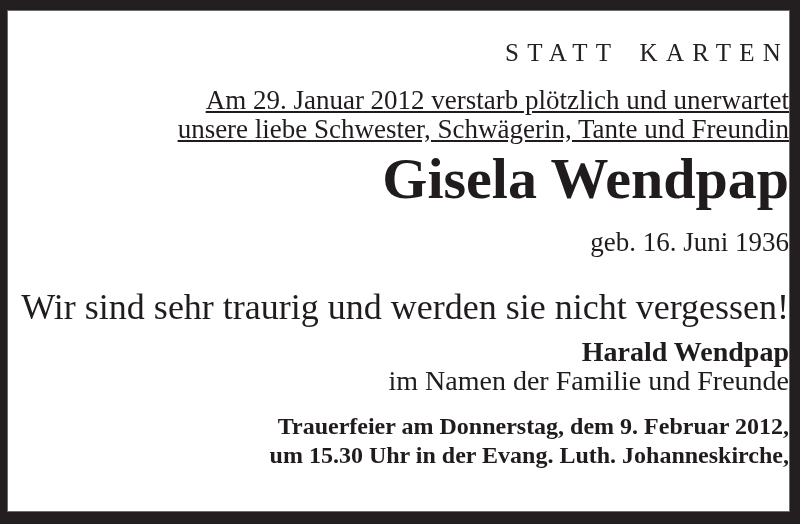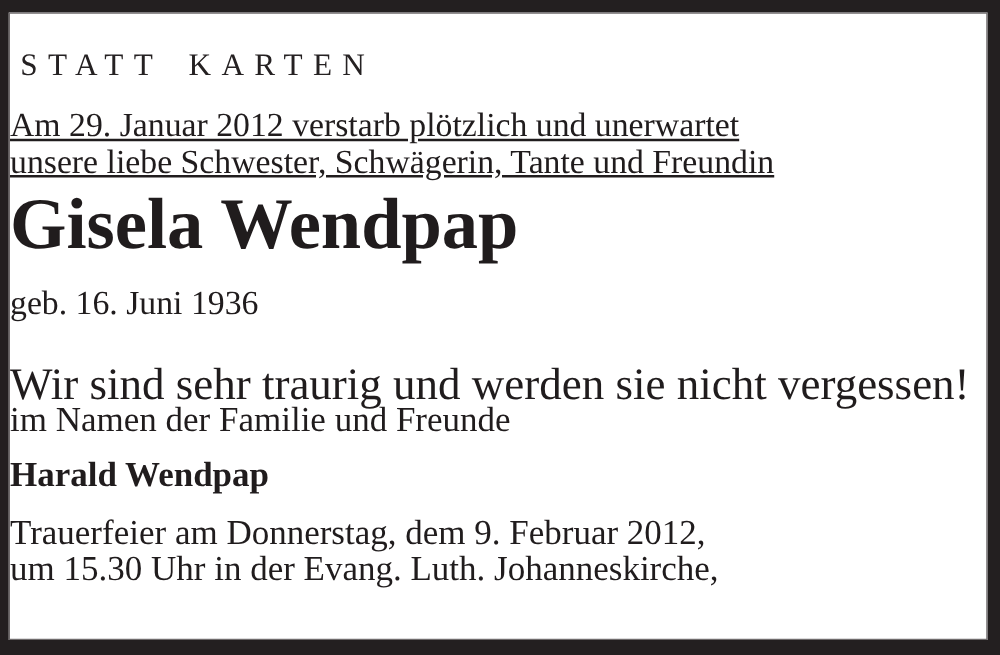--- a/index.html
+++ b/index.html
@@ -17,21 +17,21 @@
   }
   .notice-frame {
     position: absolute;
     left: 7px;
     top: 10px;
     right: 10px;
     bottom: 12px;
     background: #ffffff;
     border: 1px solid #6f6b6c;
     box-sizing: border-box;
-    text-align: left;
+    text-align: right;
     color: #201c1d;
   }
   .line {
     white-space: nowrap;
   }
   .header-line {
     margin-top: 29px;
     font-size: 25px;
     line-height: 25px;
     letter-spacing: 0.33em;
@@ -66,22 +66,23 @@
     font-size: 28px;
     line-height: 28px;
     font-weight: bold;
   }
   .mourner-sub {
     font-size: 28px;
     line-height: 29px;
   }
   .funeral {
     margin-top: 17px;
-    font-size: 28px;
+    font-size: 24px;
     line-height: 29px;
+    font-weight: bold;
   }
 </style>
 </head>
 <body>
 
 <div class="page">
   <div class="notice-frame">
 
     <div class="line header-line">STATT KARTEN</div>
 
@@ -89,23 +90,23 @@
       <div class="line">Am 29. Januar 2012 verstarb plötzlich und unerwartet</div>
       <div class="line">unsere liebe Schwester, Schwägerin, Tante und Freundin</div>
     </div>
 
     <div class="line deceased-name">Gisela Wendpap</div>
 
     <div class="line birth-line">geb. 16. Juni 1936</div>
 
     <div class="line message-line">Wir sind sehr traurig und werden sie nicht vergessen!</div>
 
+    <div class="line mourner-name">Harald Wendpap</div>
+
     <div class="line mourner-sub">im Namen der Familie und Freunde</div>
-
-    <div class="line mourner-name">Harald Wendpap</div>
 
     <div class="funeral">
       <div class="line">Trauerfeier am Donnerstag, dem 9. Februar 2012,</div>
       <div class="line">um 15.30 Uhr in der Evang. Luth. Johanneskirche,</div>
     </div>
 
   </div>
 </div>
 
 </body></html>

